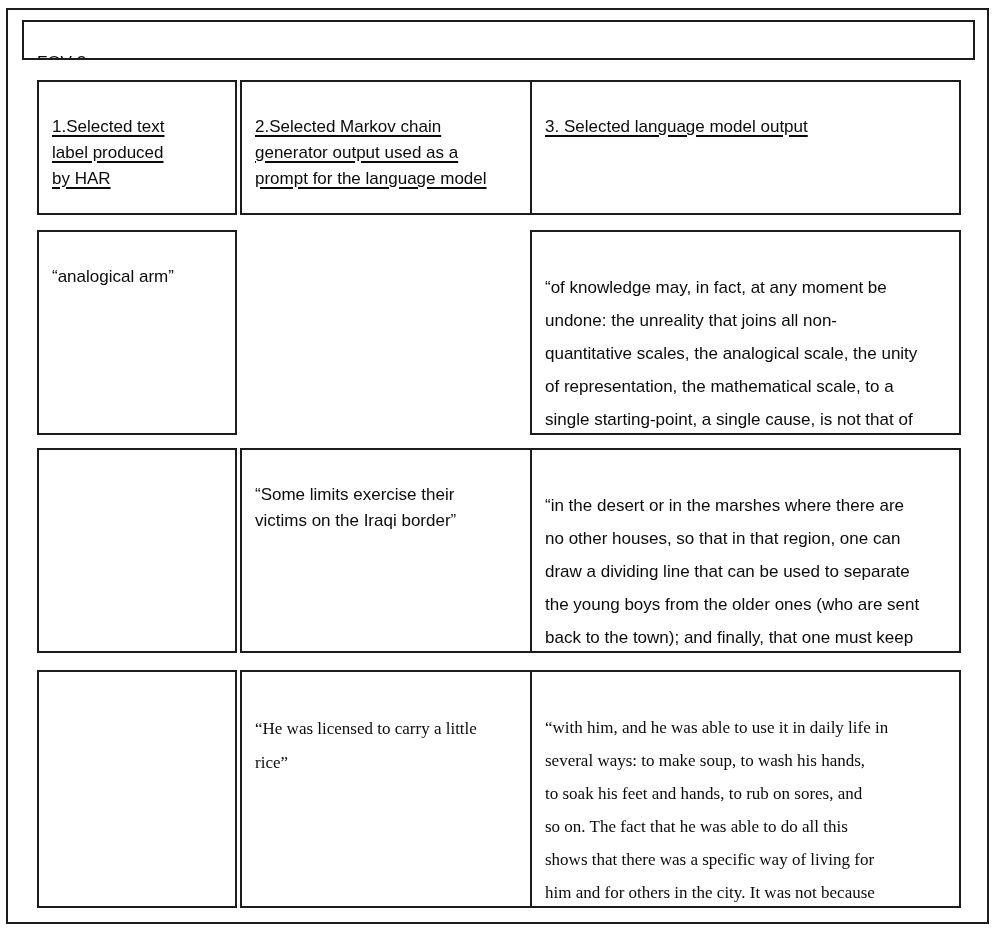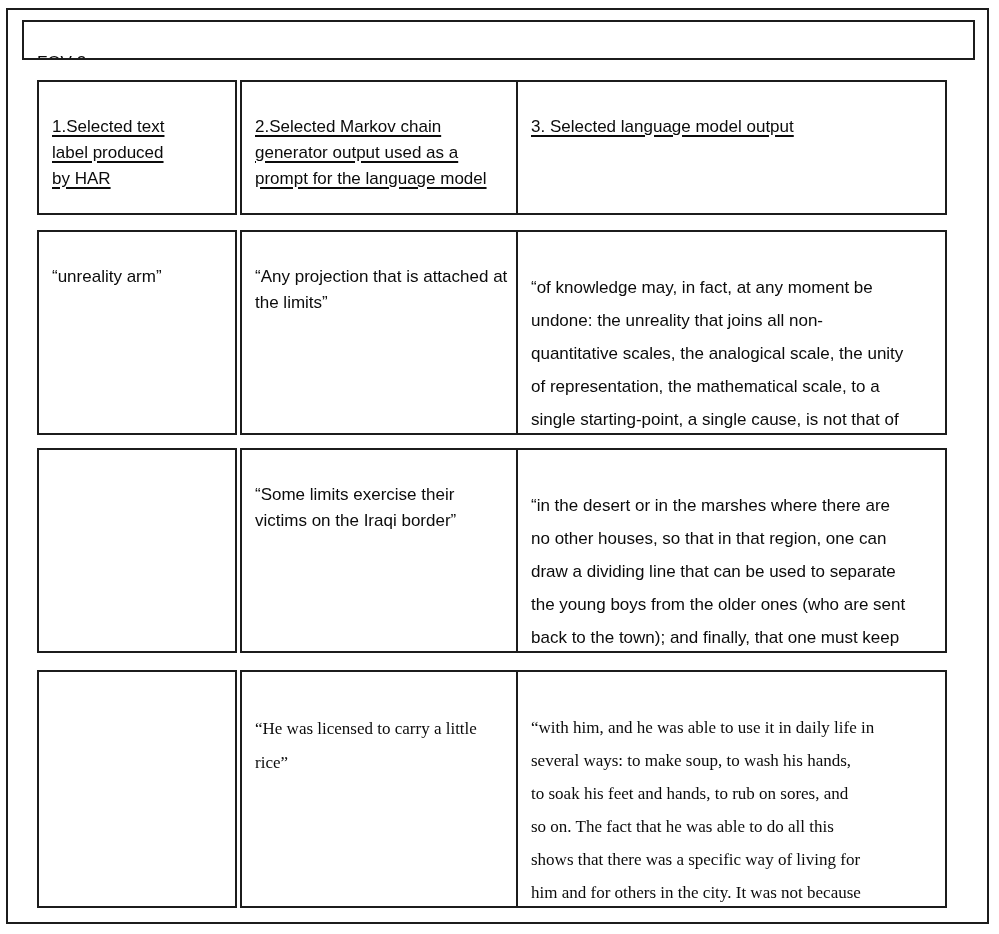--- a/index.html
+++ b/index.html
@@ -38,21 +38,21 @@
     left: 22px;
     top: 20px;
     width: 953px;
     height: 40px;
     line-height: 24px;
     padding-top: 5px;
   }
   
   .c1 { left: 37px;  width: 200px; }
   .c2 { left: 220px; width: 310px; margin-left: 20px; }
-  .c3 { left: 516px; width: 431px; }
+  .c3 { left: 530px; width: 431px; }
   
   .rh { top: 80px;  height: 135px; }
   .r1 { top: 230px; height: 205px; }
   .r2 { top: 448px; height: 205px; }
   .r3 { top: 670px; height: 238px; font-family: Liberation Serif, serif; }
   
   .lh26 { line-height: 26px; }
   .lh33 { line-height: 33px; }
   .lh34 { line-height: 34px; }
   .u {
@@ -80,25 +80,21 @@
   <div class="box c2 rh lh26">
     <span class="u">2.Selected Markov chain
 generator output used as a
 prompt for the language model</span>
   </div>
   <div class="box c3 rh lh26">
     <span class="u">3. Selected language model output</span>
   </div>
 
   <div class="box c1 r1 lh26">
-    <span>“unreality arm”</span>
-  </div>
-  <div class="box c2 r1 lh26">
-    <span>“Any projection that is attached at
-the limits”</span>
+    <span>“analogical arm”</span>
   </div>
   <div class="box c3 r1 lh33">
     <span>“of knowledge may, in fact, at any moment be
 undone: the unreality that joins all non-
 quantitative scales, the analogical scale, the unity
 of representation, the mathematical scale, to a
 single starting-point, a single cause, is not that of
 modern thought...”</span>
   </div>
 

